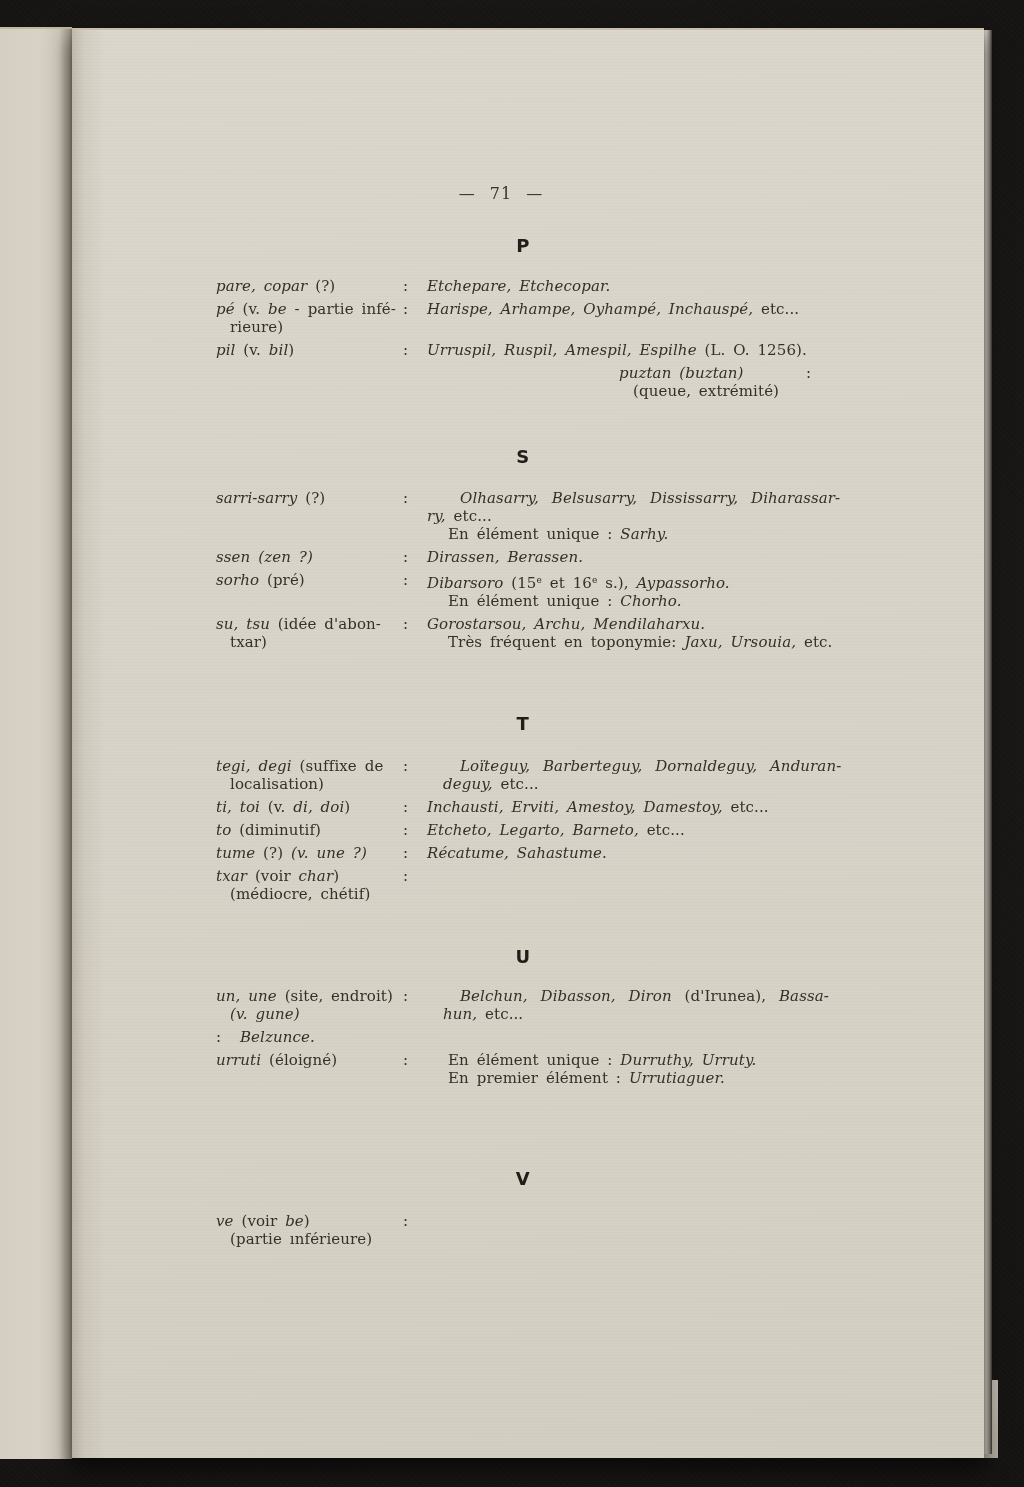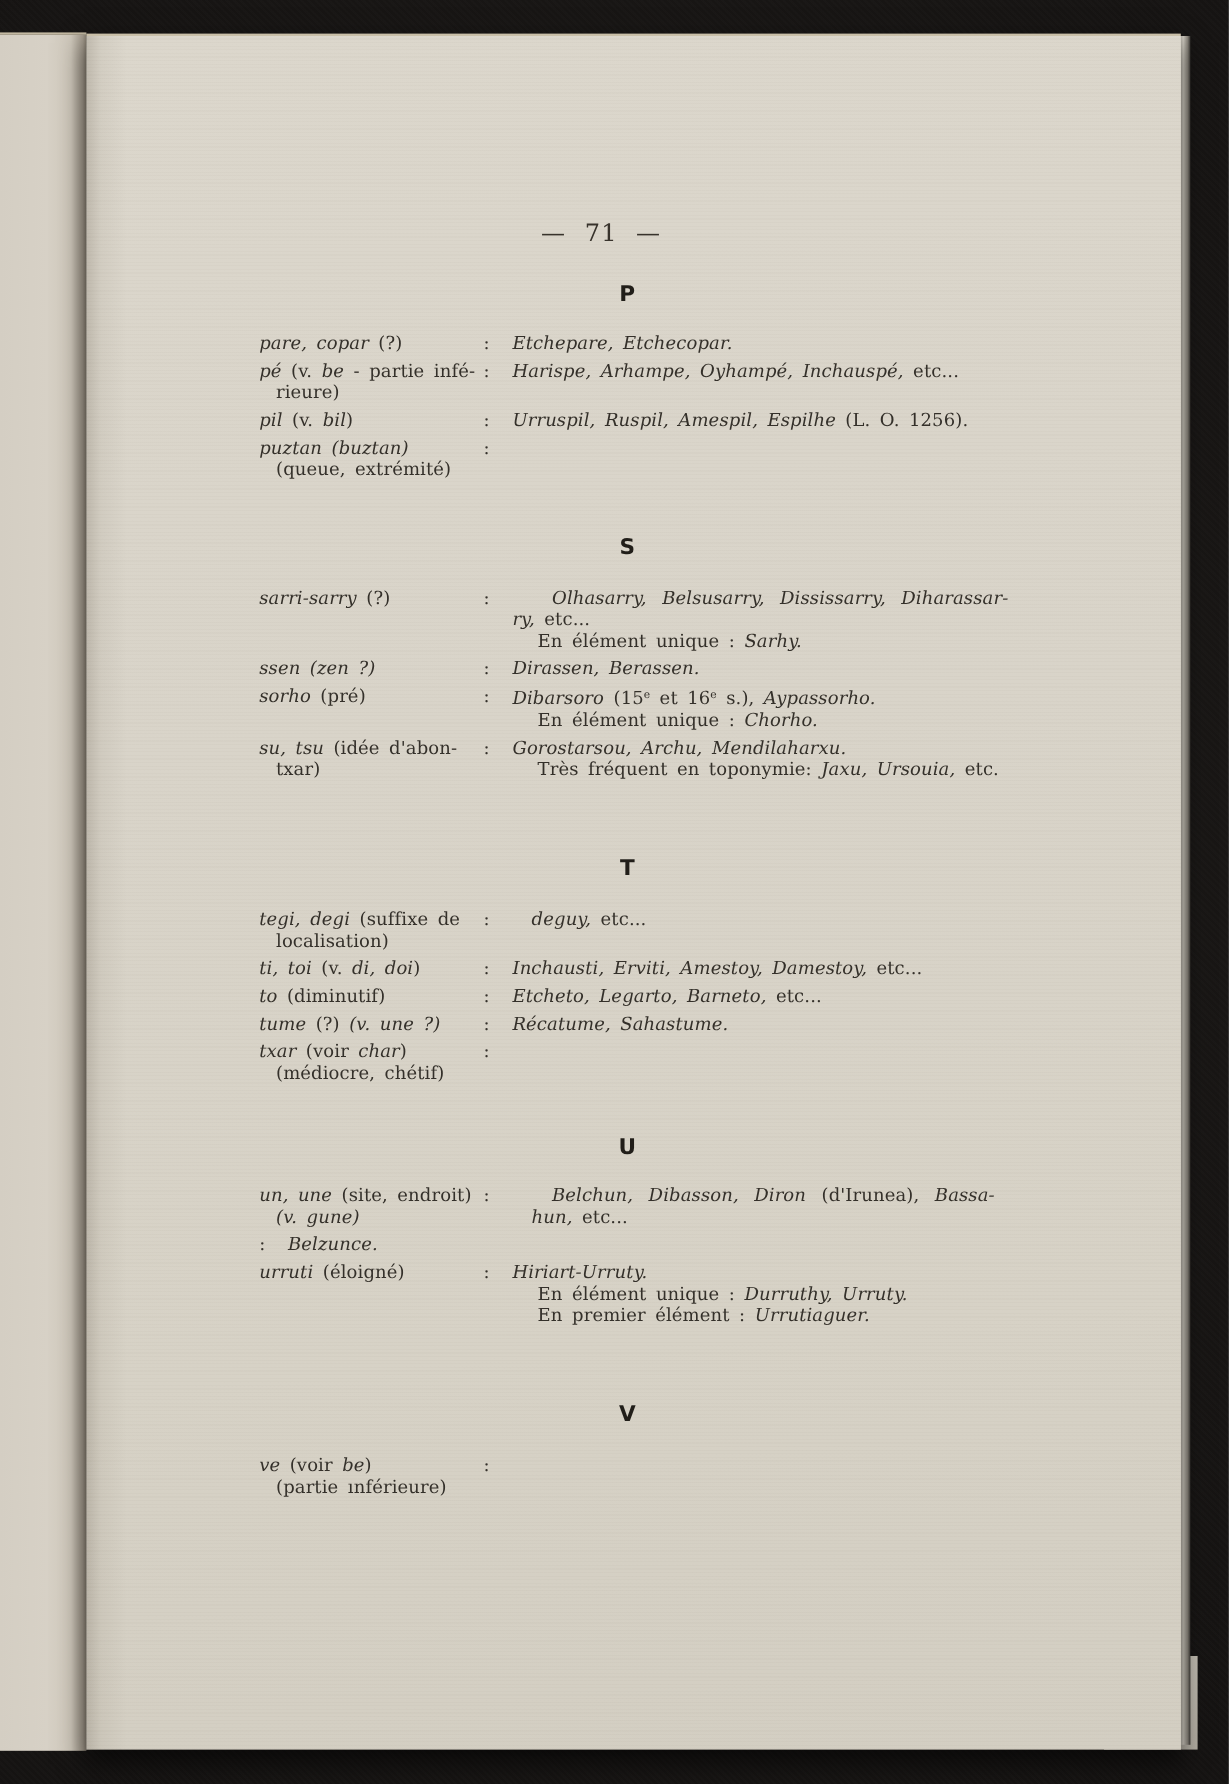--- a/index.html
+++ b/index.html
@@ -41,29 +41,29 @@
     color:#34302a;
   }
   
   .text-block{
     position:absolute;left:144px;top:0;width:614px;height:100%;
     font-size:15px;line-height:18px;
     word-spacing:3px;letter-spacing:0.1px;
   }
   .pagenum{
     position:absolute;top:155px;left:0;width:614px;margin-left:-22px;
-    text-align:center;font-size:20px;word-spacing:8px;letter-spacing:1px;color:#38332c;
+    text-align:center;font-size:16px;word-spacing:8px;letter-spacing:1px;color:#38332c;
   }
   .heading{
     position:absolute;left:0;width:614px;text-align:center;
     font-family:"DejaVu Sans", sans-serif;font-weight:bold;
     font-size:18px;line-height:19px;color:#211e19;letter-spacing:0.5px;
   }
   .entries{position:absolute;left:0;width:614px;}
-  .row{display:flex;align-items:flex-start;margin-bottom:5px;}
+  .row{display:flex;align-items:flex-start;margin-bottom:5px;justify-content:flex-end;}
   .term{width:187px;flex:none;}
   .colon{width:24px;flex:none;text-align:left;}
   .def{flex:1;min-width:0;}
   .line{white-space:nowrap;}
   .line.t.ind1{padding-left:14px;}
   .line.d.ind1{padding-left:16px;}
   .line.d.ind2{padding-left:21px;}
   .line.j{word-spacing:8px;margin-left:33px;}
   .it{font-style:italic;}
   .sup{font-size:9px;vertical-align:5px;letter-spacing:0;}
@@ -165,20 +165,21 @@
         </div>
         <div class="heading" style="top: 684px;">T</div>
         <div class="entries" style="top: 727px;">
           <div class="row">
             <div class="term">
               <div class="line t ind0"><span class="it">tegi, degi</span><span> (suffixe de</span></div>
               <div class="line t ind1"><span>localisation)</span></div>
             </div>
             <div class="colon">:</div>
             <div class="def">
+              <div class="line d ind0 j"><span class="it">Loïteguy, Barberteguy, Dornaldeguy, Anduran-</span></div>
               <div class="line d ind1"><span class="it">deguy,</span><span> etc...</span></div>
             </div>
           </div>
           <div class="row">
             <div class="term">
               <div class="line t ind0"><span class="it">ti, toi</span><span> (v. </span><span class="it">di, doi</span><span>)</span></div>
             </div>
             <div class="colon">:</div>
             <div class="def">
               <div class="line d ind0"><span class="it">Inchausti, Erviti, Amestoy, Damestoy,</span><span> etc...</span></div>
@@ -229,21 +230,20 @@
             <div class="def">
               <div class="line d ind0"><span class="it">Belzunce.</span></div>
             </div>
           </div>
           <div class="row">
             <div class="term">
               <div class="line t ind0"><span class="it">urruti</span><span> (éloigné)</span></div>
             </div>
             <div class="colon">:</div>
             <div class="def">
-              <div class="line d ind0"><span class="it">Hiriart-Urruty.</span></div>
               <div class="line d ind2"><span>En élément unique : </span><span class="it">Durruthy, Urruty.</span></div>
               <div class="line d ind2"><span>En premier élément : </span><span class="it">Urrutiaguer.</span></div>
             </div>
           </div>
         </div>
         <div class="heading" style="top: 1139px;">V</div>
         <div class="entries" style="top: 1182px;">
           <div class="row">
             <div class="term">
               <div class="line t ind0"><span class="it">ve</span><span> (voir </span><span class="it">be</span><span>)</span></div>

